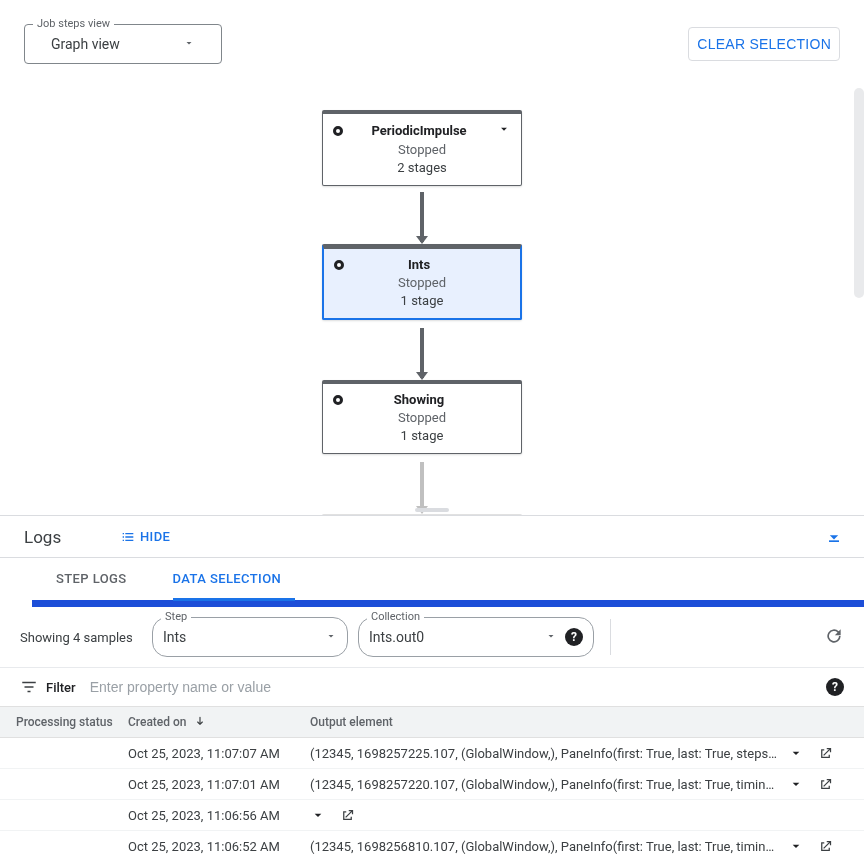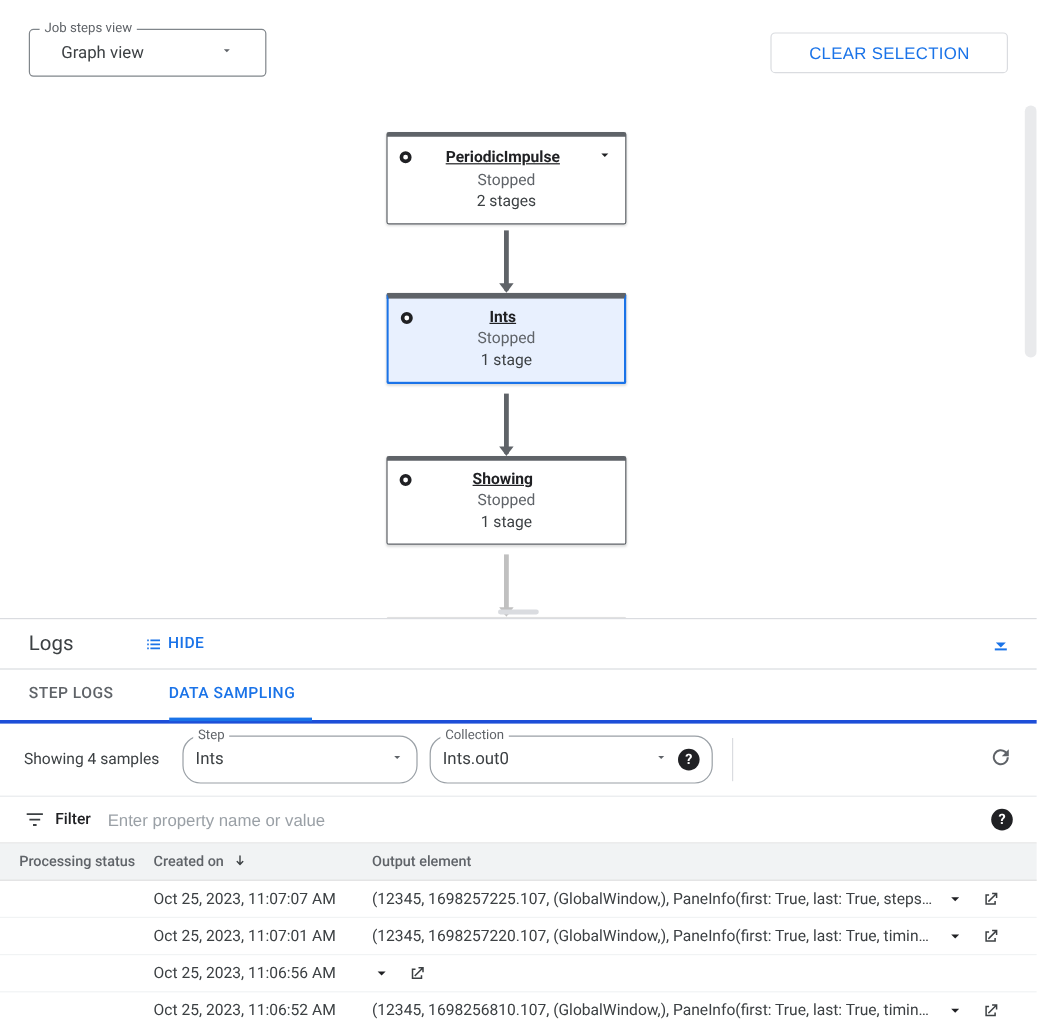--- a/index.html
+++ b/index.html
@@ -46,21 +46,21 @@
   .select-wrap .caret, .small-select .caret {
     margin-left: auto;
   }
   .clear-btn {
     border: 1px solid #dadce0;
     background: #fff;
     color: #1a73e8;
     font-weight: 500;
     letter-spacing: .25px;
     font-size: 14px;
-    padding: 8px 31px;
+    padding: 8px 8px;
     border-radius: 4px;
     cursor: pointer;
   }
   .graph-area {
     position: relative;
     height: 442px;
     border-bottom: 1px solid #dadce0;
     overflow: hidden;
   }
   .scroll-phantom {
@@ -84,21 +84,21 @@
     background: #fff;
     border-radius: 2px;
     padding: 8px 10px 10px 10px;
     box-shadow: 0 1px 2px rgba(60,64,67,.18);
   }
   .node.selected {
     background: #e8f0fe;
     border: 2px solid #1a73e8;
     border-top: 5px solid #5f6368;
   }
-  .node .row1 { display: flex; align-items: center; text-decoration: underline; }
+  .node .row1 { display: flex; align-items: center; }
   .status-dot {
     width: 10px; height: 10px; border: 3px solid #202124; border-radius: 50%;
     background: #fff;
   }
   .node .title {
     flex: 1;
     text-align: center;
     font-weight: 700;
     font-size: 13px;
   }
@@ -158,22 +158,23 @@
     font-size: 13px;
     letter-spacing: .4px;
     cursor: pointer;
   }
   .hide-btn svg { margin-right: 4px; }
   .spacer { flex: 1; }
   .collapse-caret { color: #1a73e8; cursor:pointer; display:flex; align-items:center; }
 
   .tabs {
     display: flex;
-    border-bottom: 3px solid #1d4ed8;
+    border-bottom: 7px solid #1d4ed8;
     padding-left: 24px;
+    margin-left: 32px;
   }
   .tab {
     padding: 13px 14px 12px 0;
     margin-right: 32px;
     font-weight: 500;
     font-size: 13px;
     letter-spacing: .4px;
     color: #5f6368;
     cursor: pointer;
   }
@@ -337,21 +338,21 @@
   <div class="collapse-caret">
     <svg width="20" height="20" viewBox="0 0 24 24">
         <path d="M7 10l5 5 5-5z" fill="#1a73e8"></path>
         <rect x="6" y="16" width="12" height="2" fill="#1a73e8"></rect>
       </svg>
   </div>
 </div>
 
 <div class="tabs">
   <div class="tab">STEP LOGS</div>
-  <div class="tab active">DATA SAMPLING</div>
+  <div class="tab active">DATA SELECTION</div>
 </div>
 
 <div class="sample-controls">
   <div class="showing">Showing 4 samples</div>
   <div class="small-select" style="width:196px">
     <span class="floating-label">Step</span>
     <span class="value">Ints</span>
     <span class="caret"><svg class="caret" width="12" height="12" viewBox="0 0 24 24">
           <path d="M7 10l5 5 5-5z"></path>
         </svg></span>

